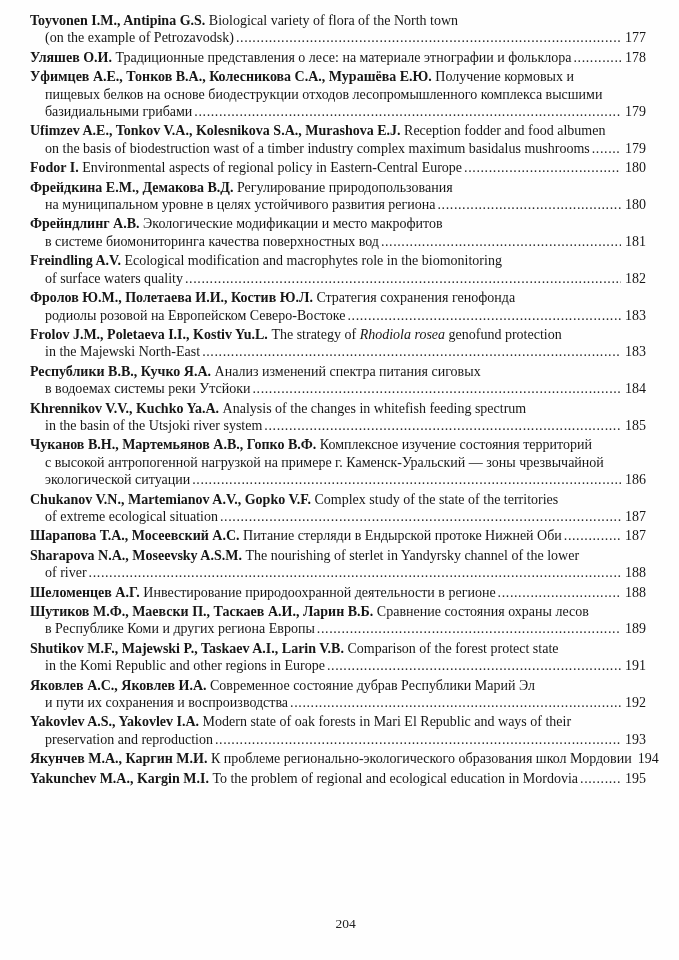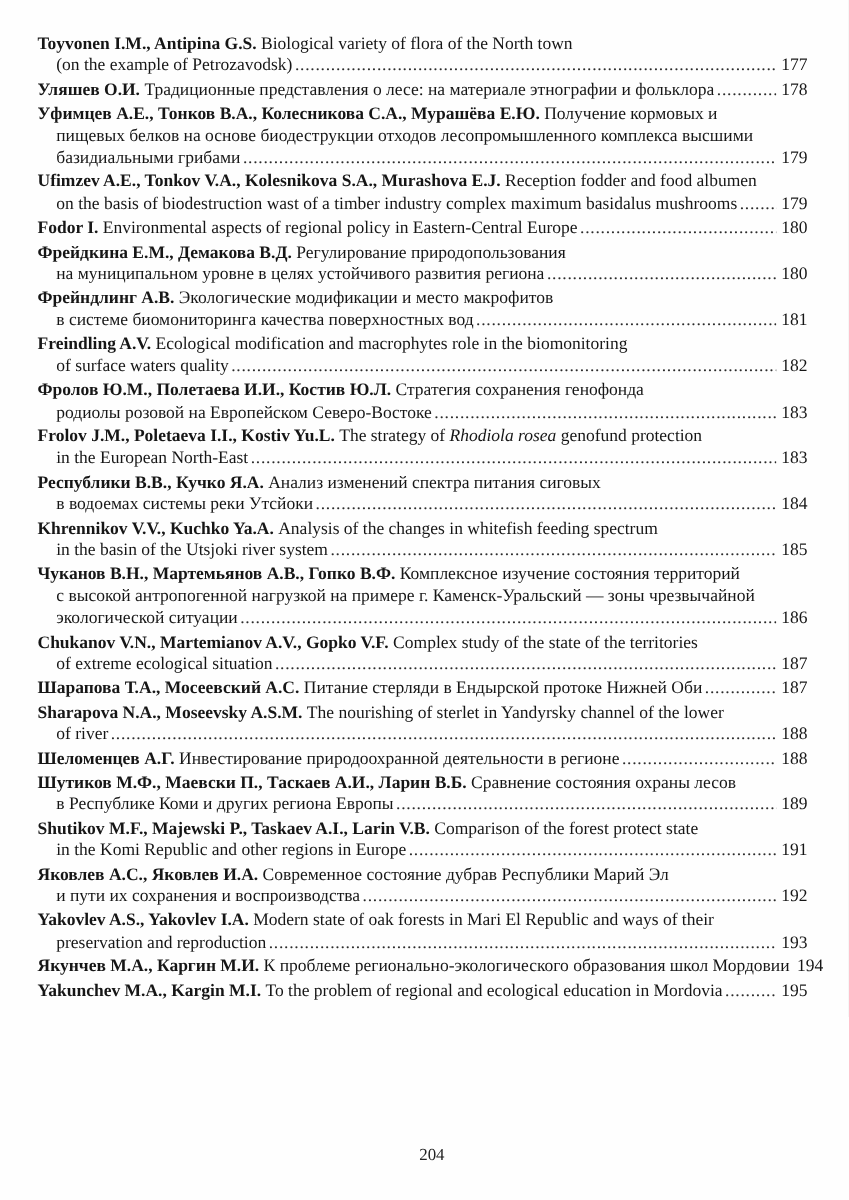--- a/index.html
+++ b/index.html
@@ -7,21 +7,21 @@
   .page {
     position: relative;
     width: 679px;
     height: 960px;
     background: #fefefe;
     font-family: "Liberation Serif", "DejaVu Serif", serif;
     color: #161616;
     overflow: hidden;
   }
   .toc {
-    padding: 27px 33px 0 30px;
+    padding: 12px 33px 0 30px;
   }
   .entry { margin-bottom: 2px; }
   .line {
     font-size: 14px;
     line-height: 17.4px;
   }
   .line.cont { padding-left: 15px; }
   .line.last { display: flex; align-items: baseline; }
   .line-text { white-space: nowrap; flex: 0 0 auto; }
   .line:not(.last) .line-text { white-space: normal; }
@@ -119,21 +119,21 @@
         <div class="line"><span class="line-text"><span class="seg b">Фролов Ю.М., Полетаева И.И., Костив Ю.Л. </span><span class="seg">Стратегия сохранения генофонда</span></span></div>
         <div class="line cont last">
           <span class="line-text"><span class="seg">родиолы розовой на Европейском Северо-Востоке</span></span>
           <span class="leader">................................................................................................................................................................................................................................................</span>
           <span class="pagenum">183</span>
         </div>
       </div>
       <div class="entry">
         <div class="line"><span class="line-text"><span class="seg b">Frolov J.M., Poletaeva I.I., Kostiv Yu.L. </span><span class="seg">The strategy of </span><span class="seg i">Rhodiola rosea</span><span class="seg"> genofund protection</span></span></div>
         <div class="line cont last">
-          <span class="line-text"><span class="seg">in the European North-East</span></span>
+          <span class="line-text"><span class="seg">in the Majewski North-East</span></span>
           <span class="leader">................................................................................................................................................................................................................................................</span>
           <span class="pagenum">183</span>
         </div>
       </div>
       <div class="entry">
         <div class="line"><span class="line-text"><span class="seg b">Республики В.В., Кучко Я.А. </span><span class="seg">Анализ изменений спектра питания сиговых</span></span></div>
         <div class="line cont last">
           <span class="line-text"><span class="seg">в водоемах системы реки Утсйоки</span></span>
           <span class="leader">................................................................................................................................................................................................................................................</span>
           <span class="pagenum">184</span>

